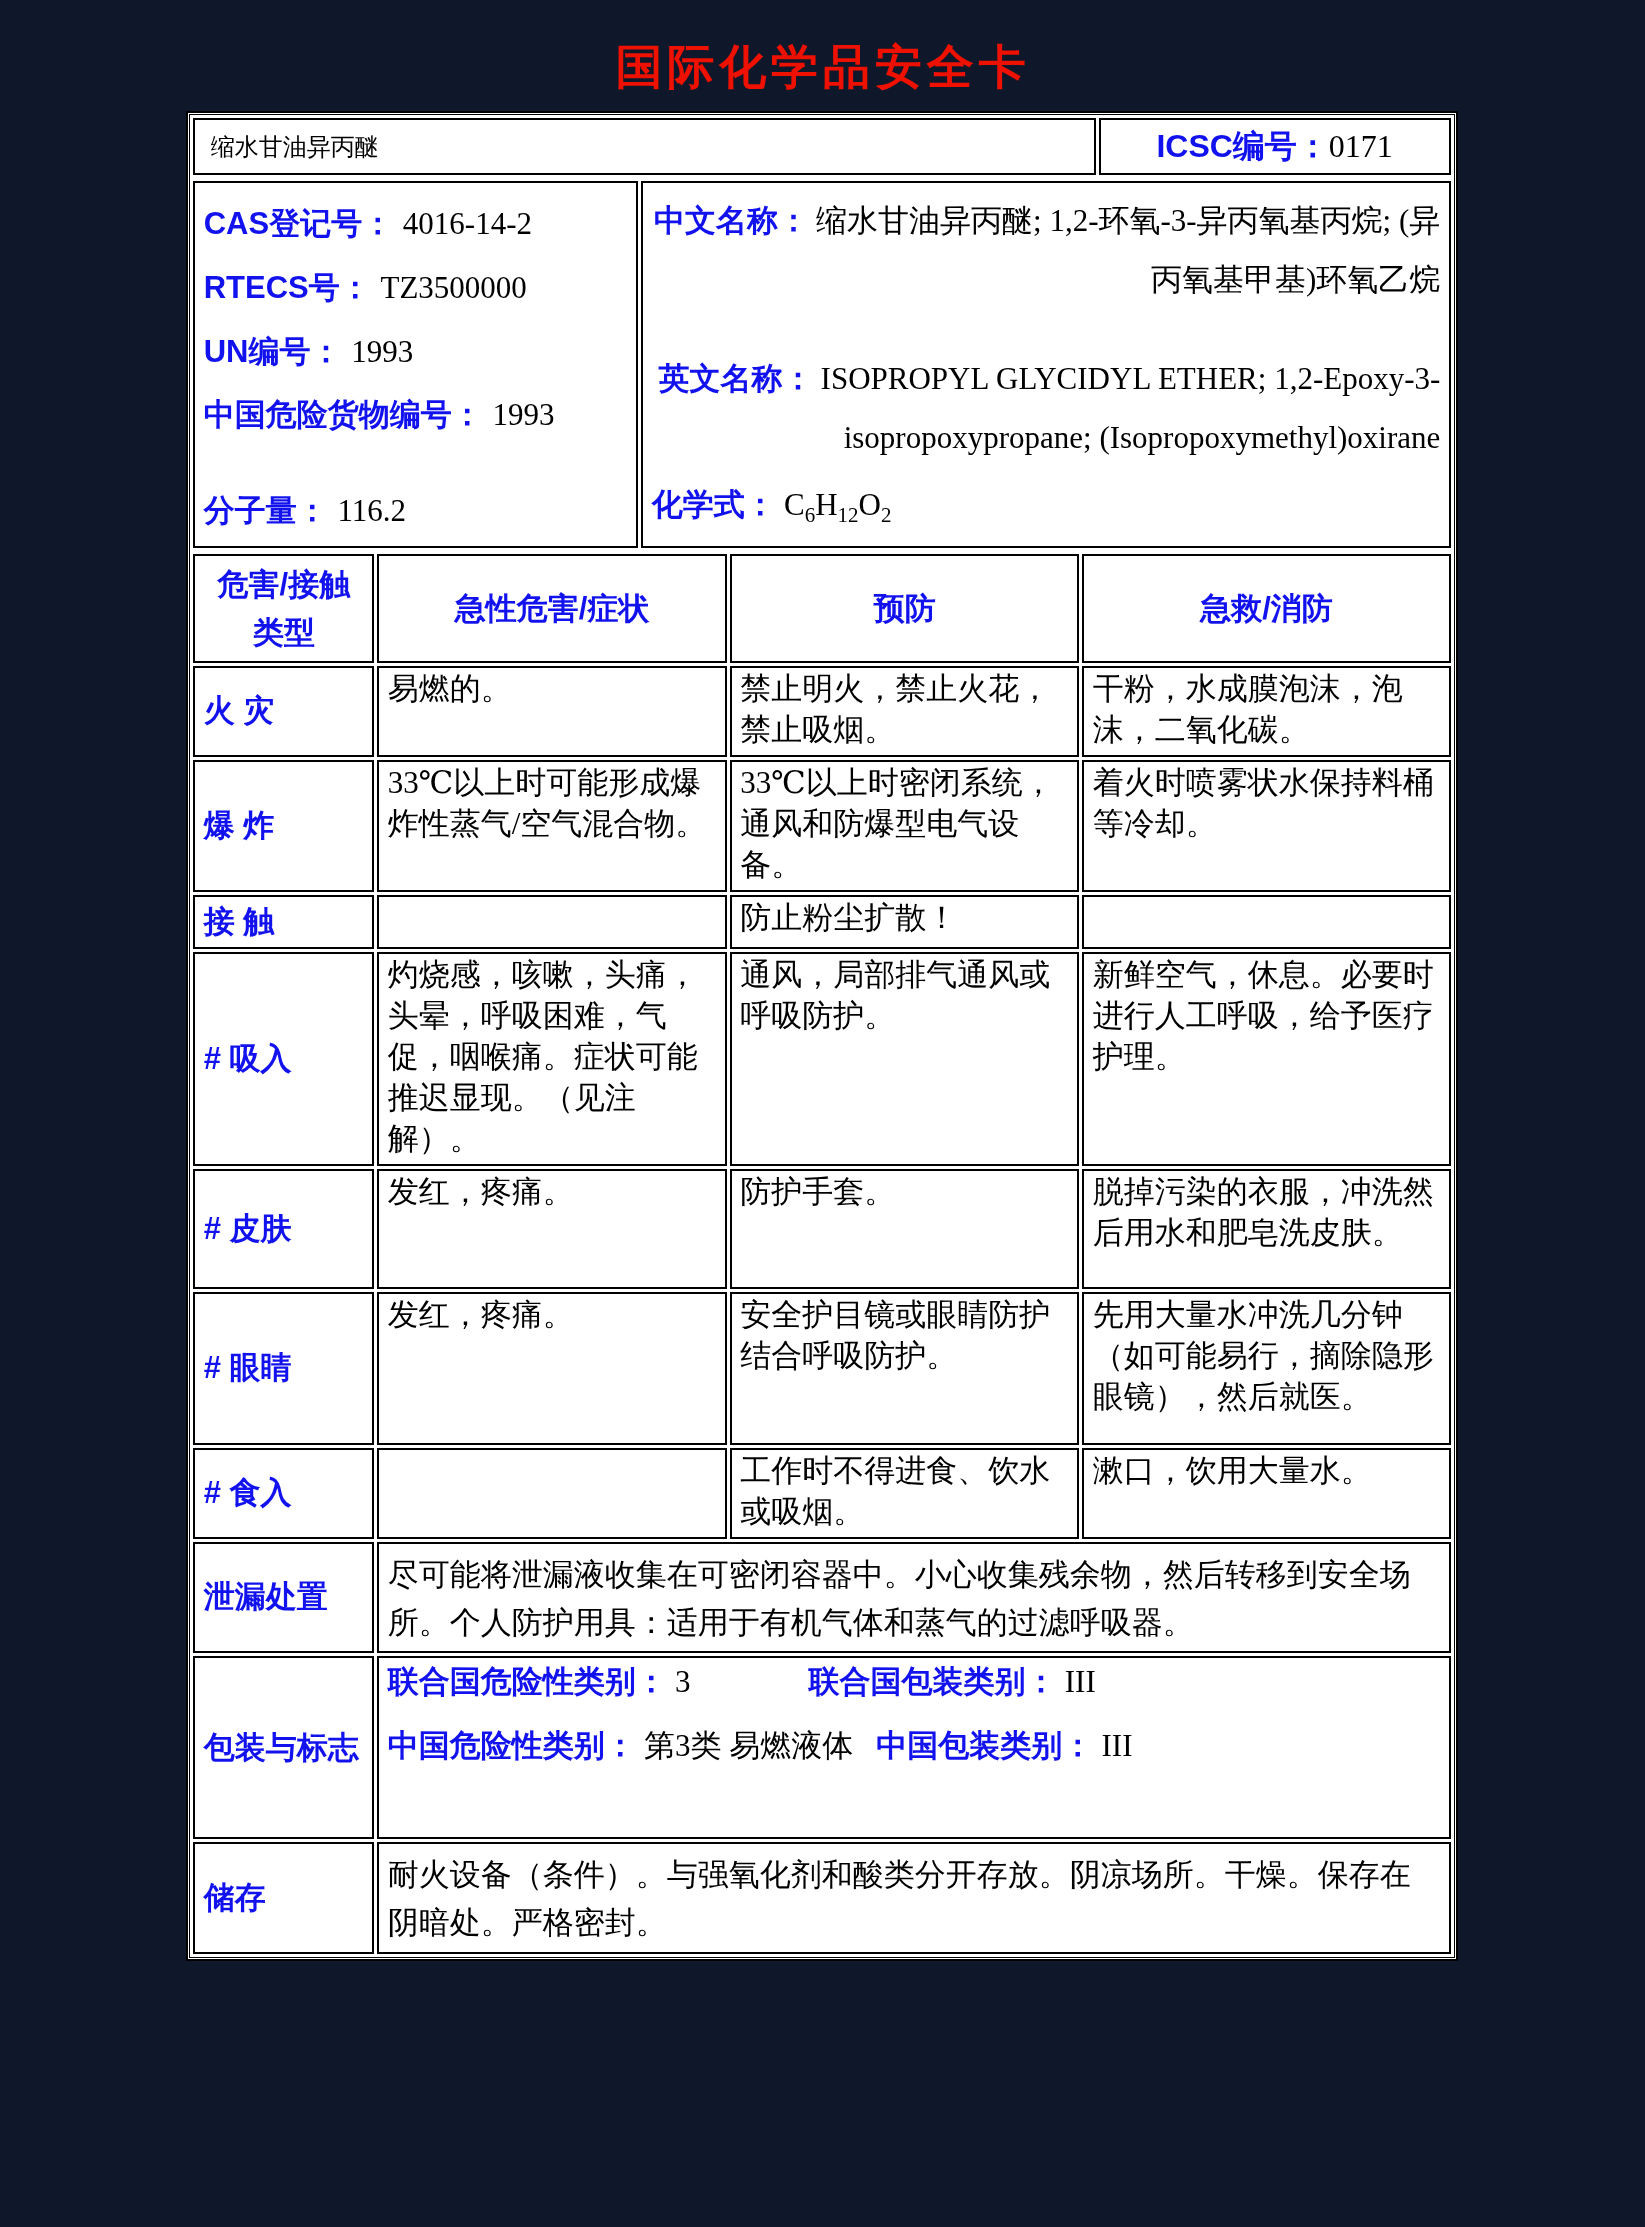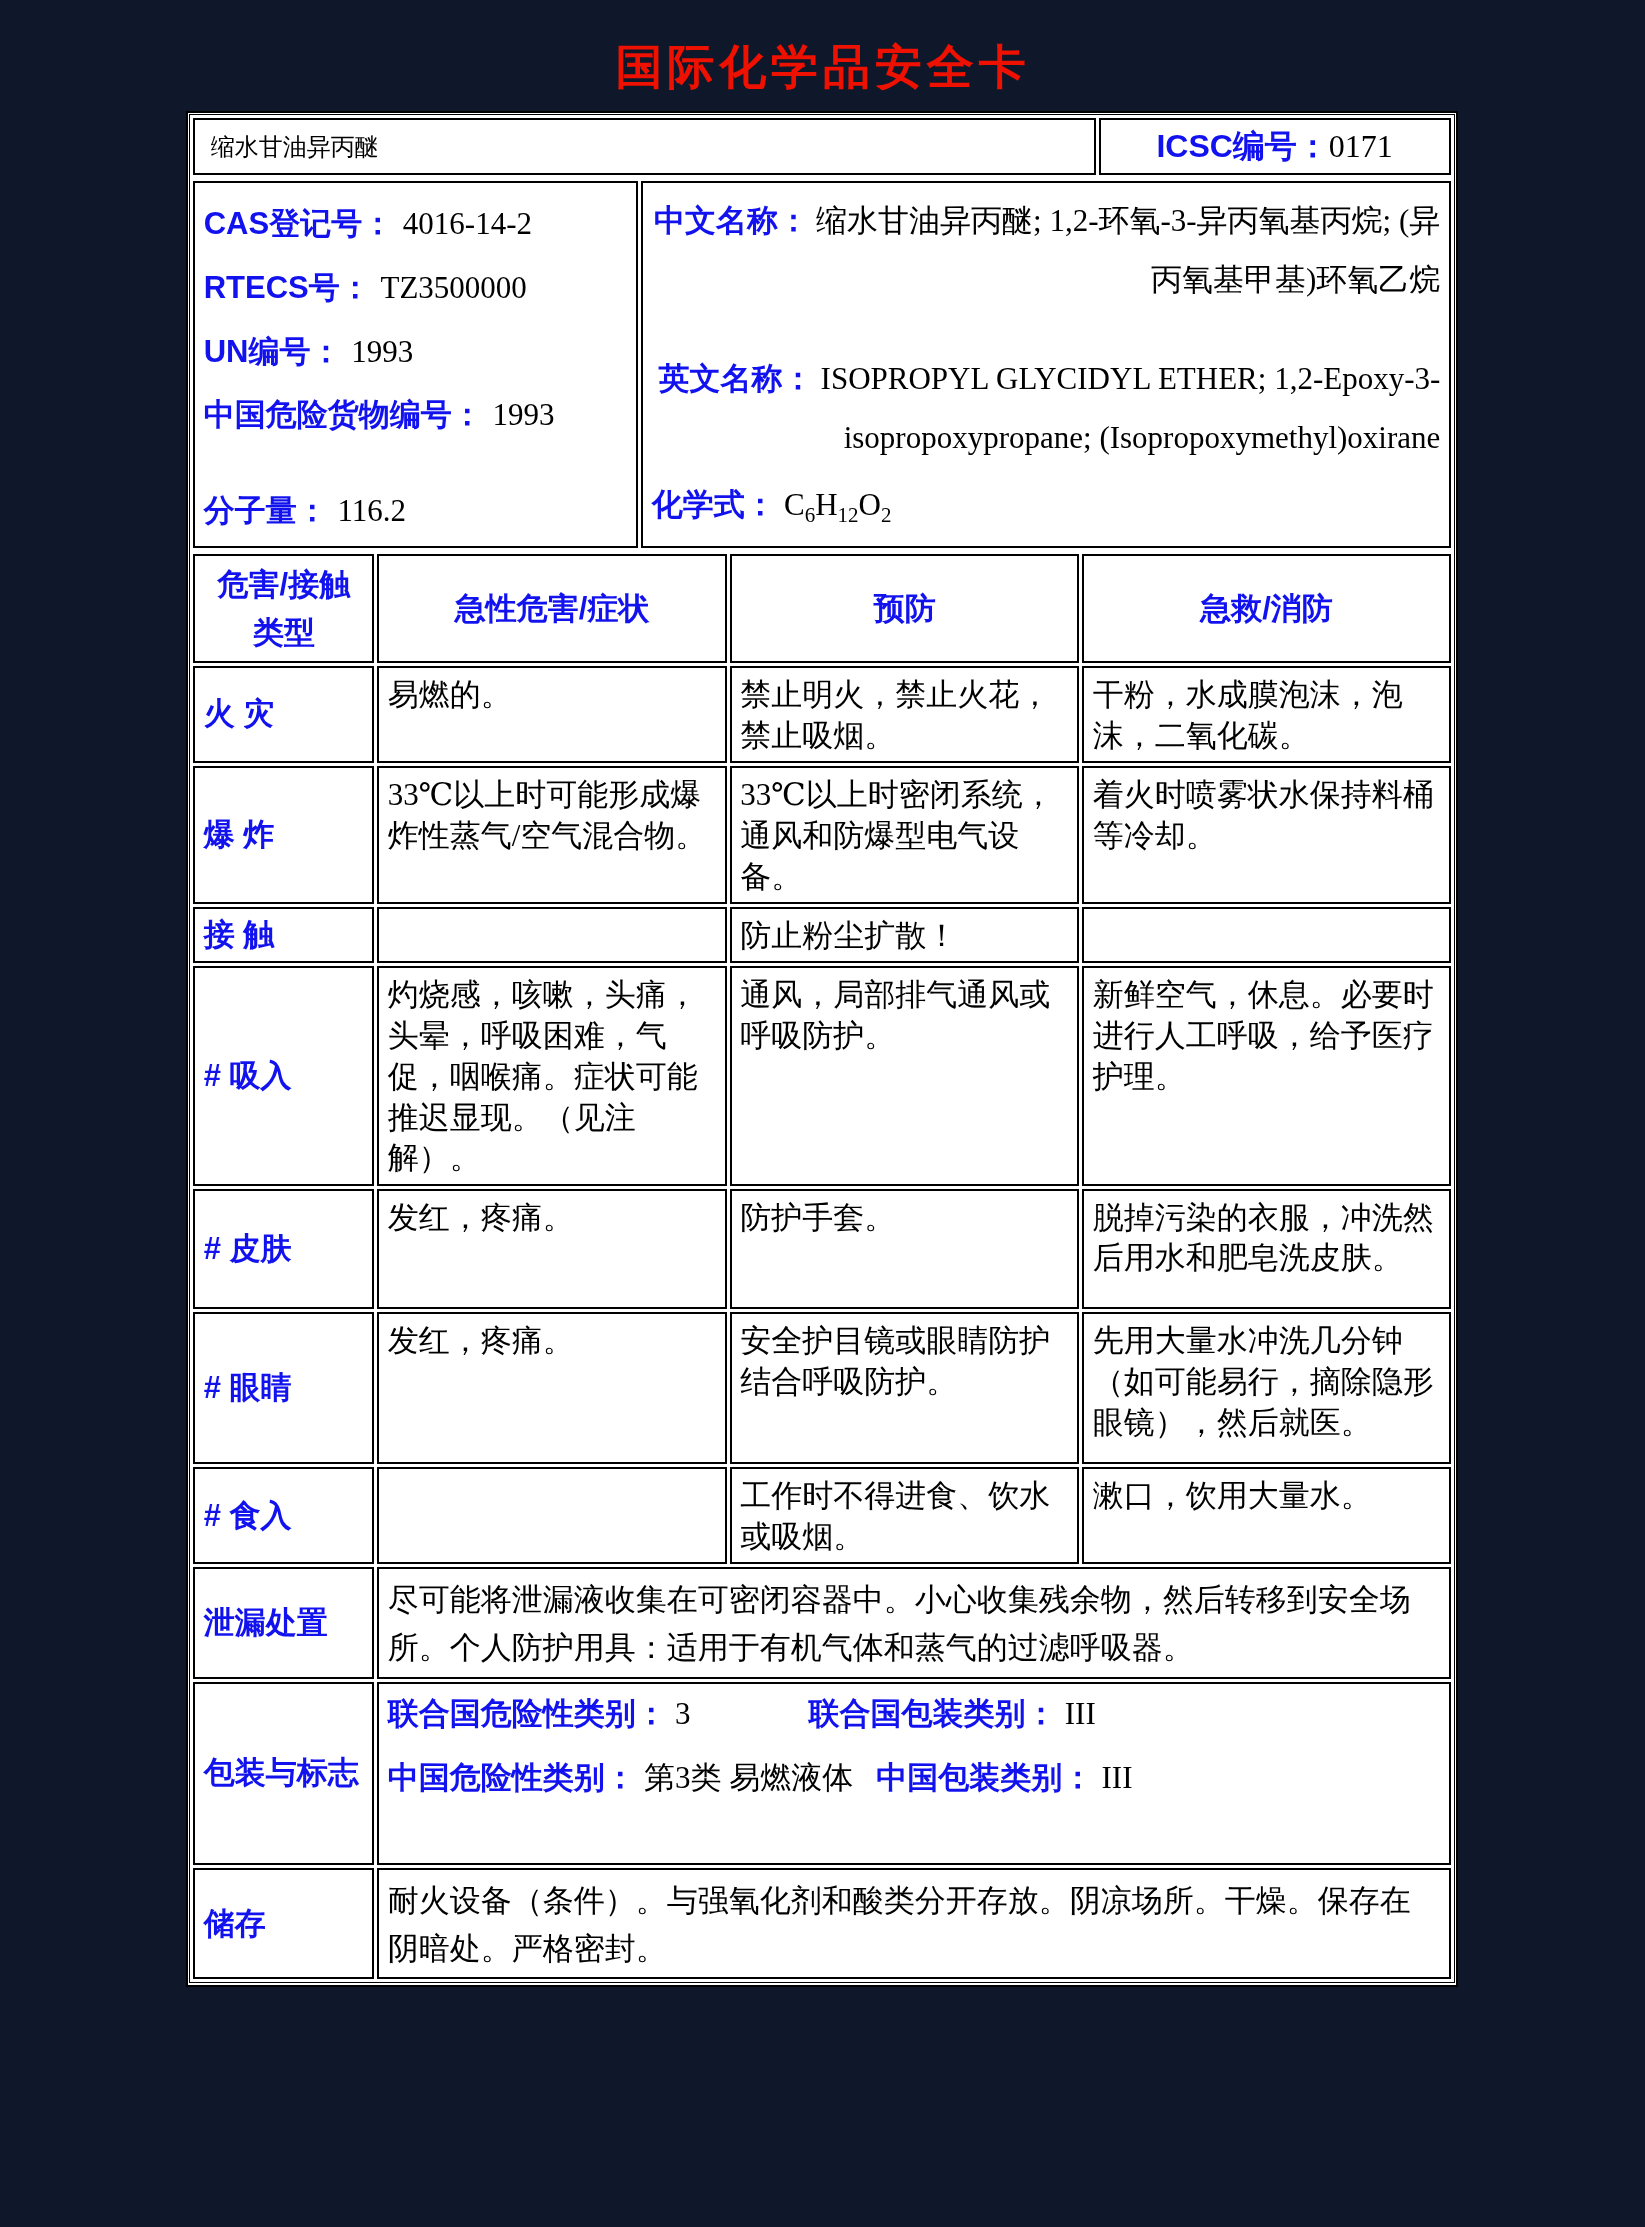--- a/index.html
+++ b/index.html
@@ -26,21 +26,21 @@
   .nameblock .val{margin-left:7px;}
   .en{margin-top:40px;}
   .formula-line{margin-top:15.3px;line-height:1.4;}
   .formula-line .val{margin-left:8.3px;}
   sub{font-size:21px;}
   .t2 td{font-size:31px;}
   .hdr{font-size:32px;text-align:center;vertical-align:middle;line-height:1.55;
        color:#1212EE;font-weight:700;font-family:"Liberation Sans","DejaVu Sans",sans-serif;}
   .label-cell{vertical-align:middle;font-size:32px;
        color:#1212EE;font-weight:700;font-family:"Liberation Sans","DejaVu Sans",sans-serif;}
-  .body{line-height:1.32;padding-top:7px;}
+  .body{line-height:1.32;padding-top:1px;}
   .wide{line-height:1.55;padding-top:7px;}
   .h-hd{height:89px;} .h-fire{height:68px;} .h-expl{height:110px;} .h-cont{height:39px;}
   .h-inh{height:175px;} .h-skin{height:108px;} .h-eye{height:140px;} .h-ing{height:68px;}
   .h-spill{height:89px;} .h-pack{height:171px;} .h-emer{height:124px;} .h-stor{height:96px;}
   .pairline{white-space:nowrap;line-height:1.5;}
   .pairline .val{margin-left:8.3px;}
   .pair2-un{margin-left:118px;}
   .pair2-cn{margin-left:23px;}
   .packline2{margin-top:18px;}
   .emer-content{padding-left:28px;padding-top:12.5px;line-height:1.5;}

